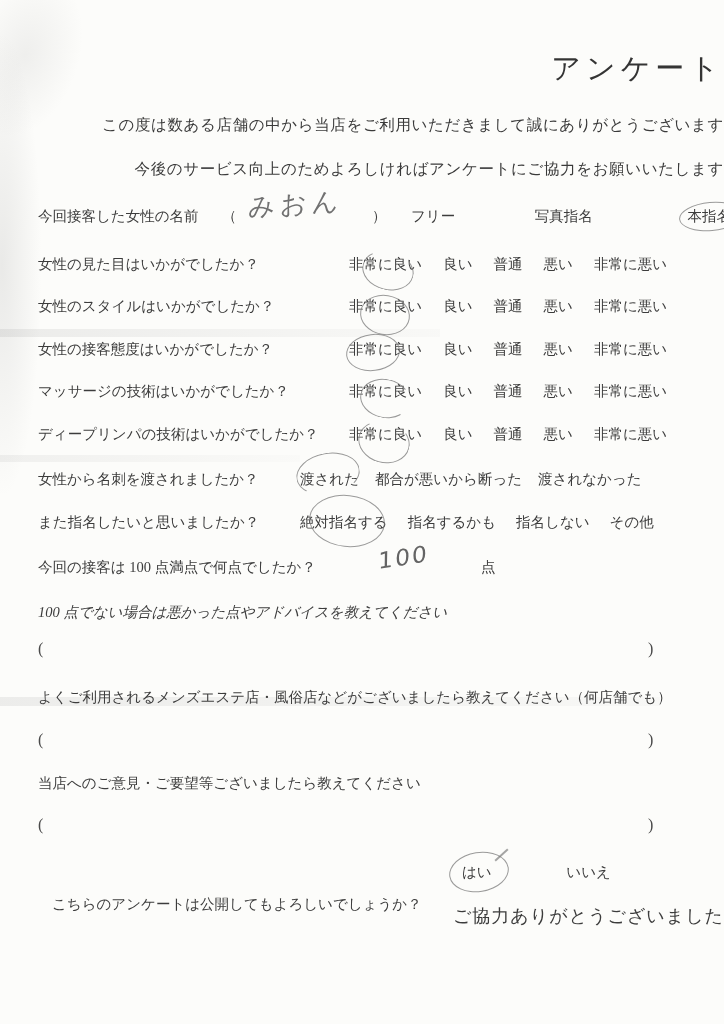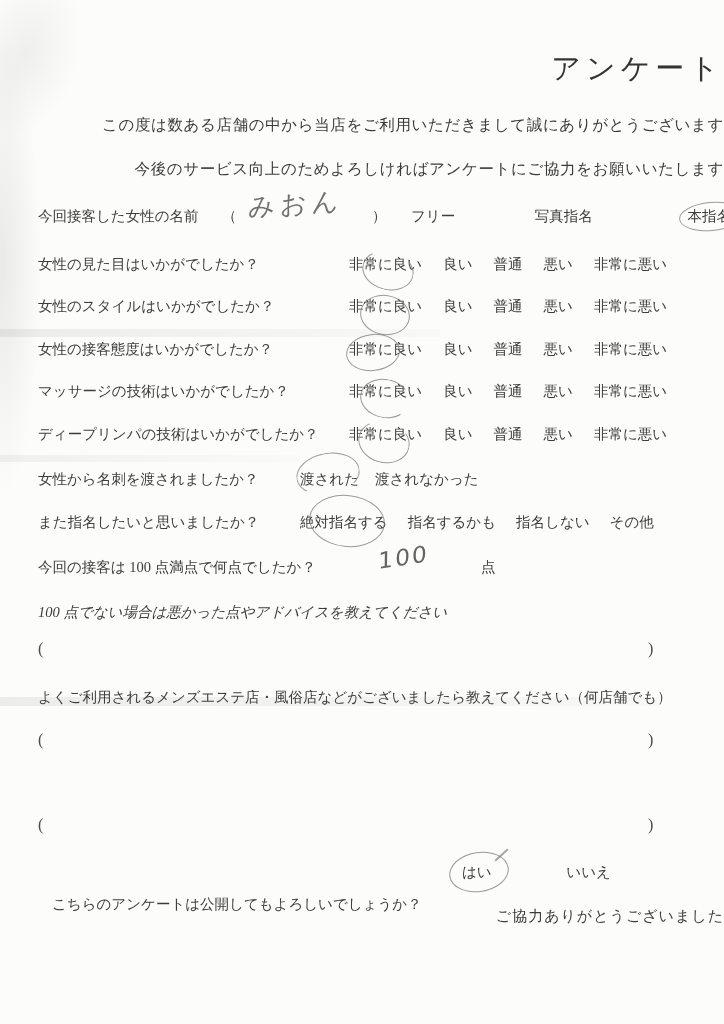--- a/index.html
+++ b/index.html
@@ -117,20 +117,21 @@
       <span class="opt">普通</span>
       <span class="opt">悪い</span>
       <span class="opt">非常に悪い</span>
     </span>
   </div>
 
   <div class="row" style="top:468px;">
     <span class="abs" style="left:38px;">女性から名刺を渡されましたか？</span>
     <span class="opts" style="left:300px;gap:16px;">
       <span class="opt"><i class="pe pe-watasareta"></i><span>渡された</span></span>
+      <span class="opt">都合が悪いから断った</span>
       <span class="opt">渡されなかった</span>
     </span>
   </div>
 
   <div class="row" style="top:511px;">
     <span class="abs" style="left:38px;">また指名したいと思いましたか？</span>
     <span class="opts" style="left:300px;gap:20px;">
       <span class="opt"><i class="pe pe-zettai"></i><span>絶対指名する</span></span>
       <span class="opt">指名するかも</span>
       <span class="opt">指名しない</span>
@@ -155,27 +156,30 @@
 
   <div class="row" style="top:686px;">
     <span class="abs" style="left:38px;">よくご利用されるメンズエステ店・風俗店などがございましたら教えてください（何店舗でも）</span>
   </div>
   <div class="row" style="top:729px;">
     <span class="abs paren" style="left:38px;">(</span>
     <span class="abs" style="left:60px;right:80px;"></span>
     <span class="abs paren" style="left:648px;">)</span>
   </div>
 
+  <div class="row" style="top:772px;">
+    <span class="abs" style="left:38px;">当店へのご意見・ご要望等ございましたら教えてください</span>
+  </div>
   <div class="row" style="top:814px;">
     <span class="abs paren" style="left:38px;">(</span>
     <span class="abs" style="left:60px;right:80px;"></span>
     <span class="abs paren" style="left:648px;">)</span>
   </div>
 
   <div class="row" style="top:861px;">
     <span class="abs" style="left:52px;margin-top:32px;">こちらのアンケートは公開してもよろしいでしょうか？</span>
     <span class="abs opt" style="left:462px;"><i class="pe pe-hai"></i><i class="pe-tail"></i><span>はい</span></span>
     <span class="abs opt" style="left:533px;">いいえ</span>
   </div>
 
-  <div class="row center" style="top:905px;font-size:15px;letter-spacing:1px;">ご協力ありがとうございました</div>
+  <div class="row center" style="top:905px;font-size:18px;letter-spacing:1px;">ご協力ありがとうございました</div>
 
 </div>
 
 </body></html>

